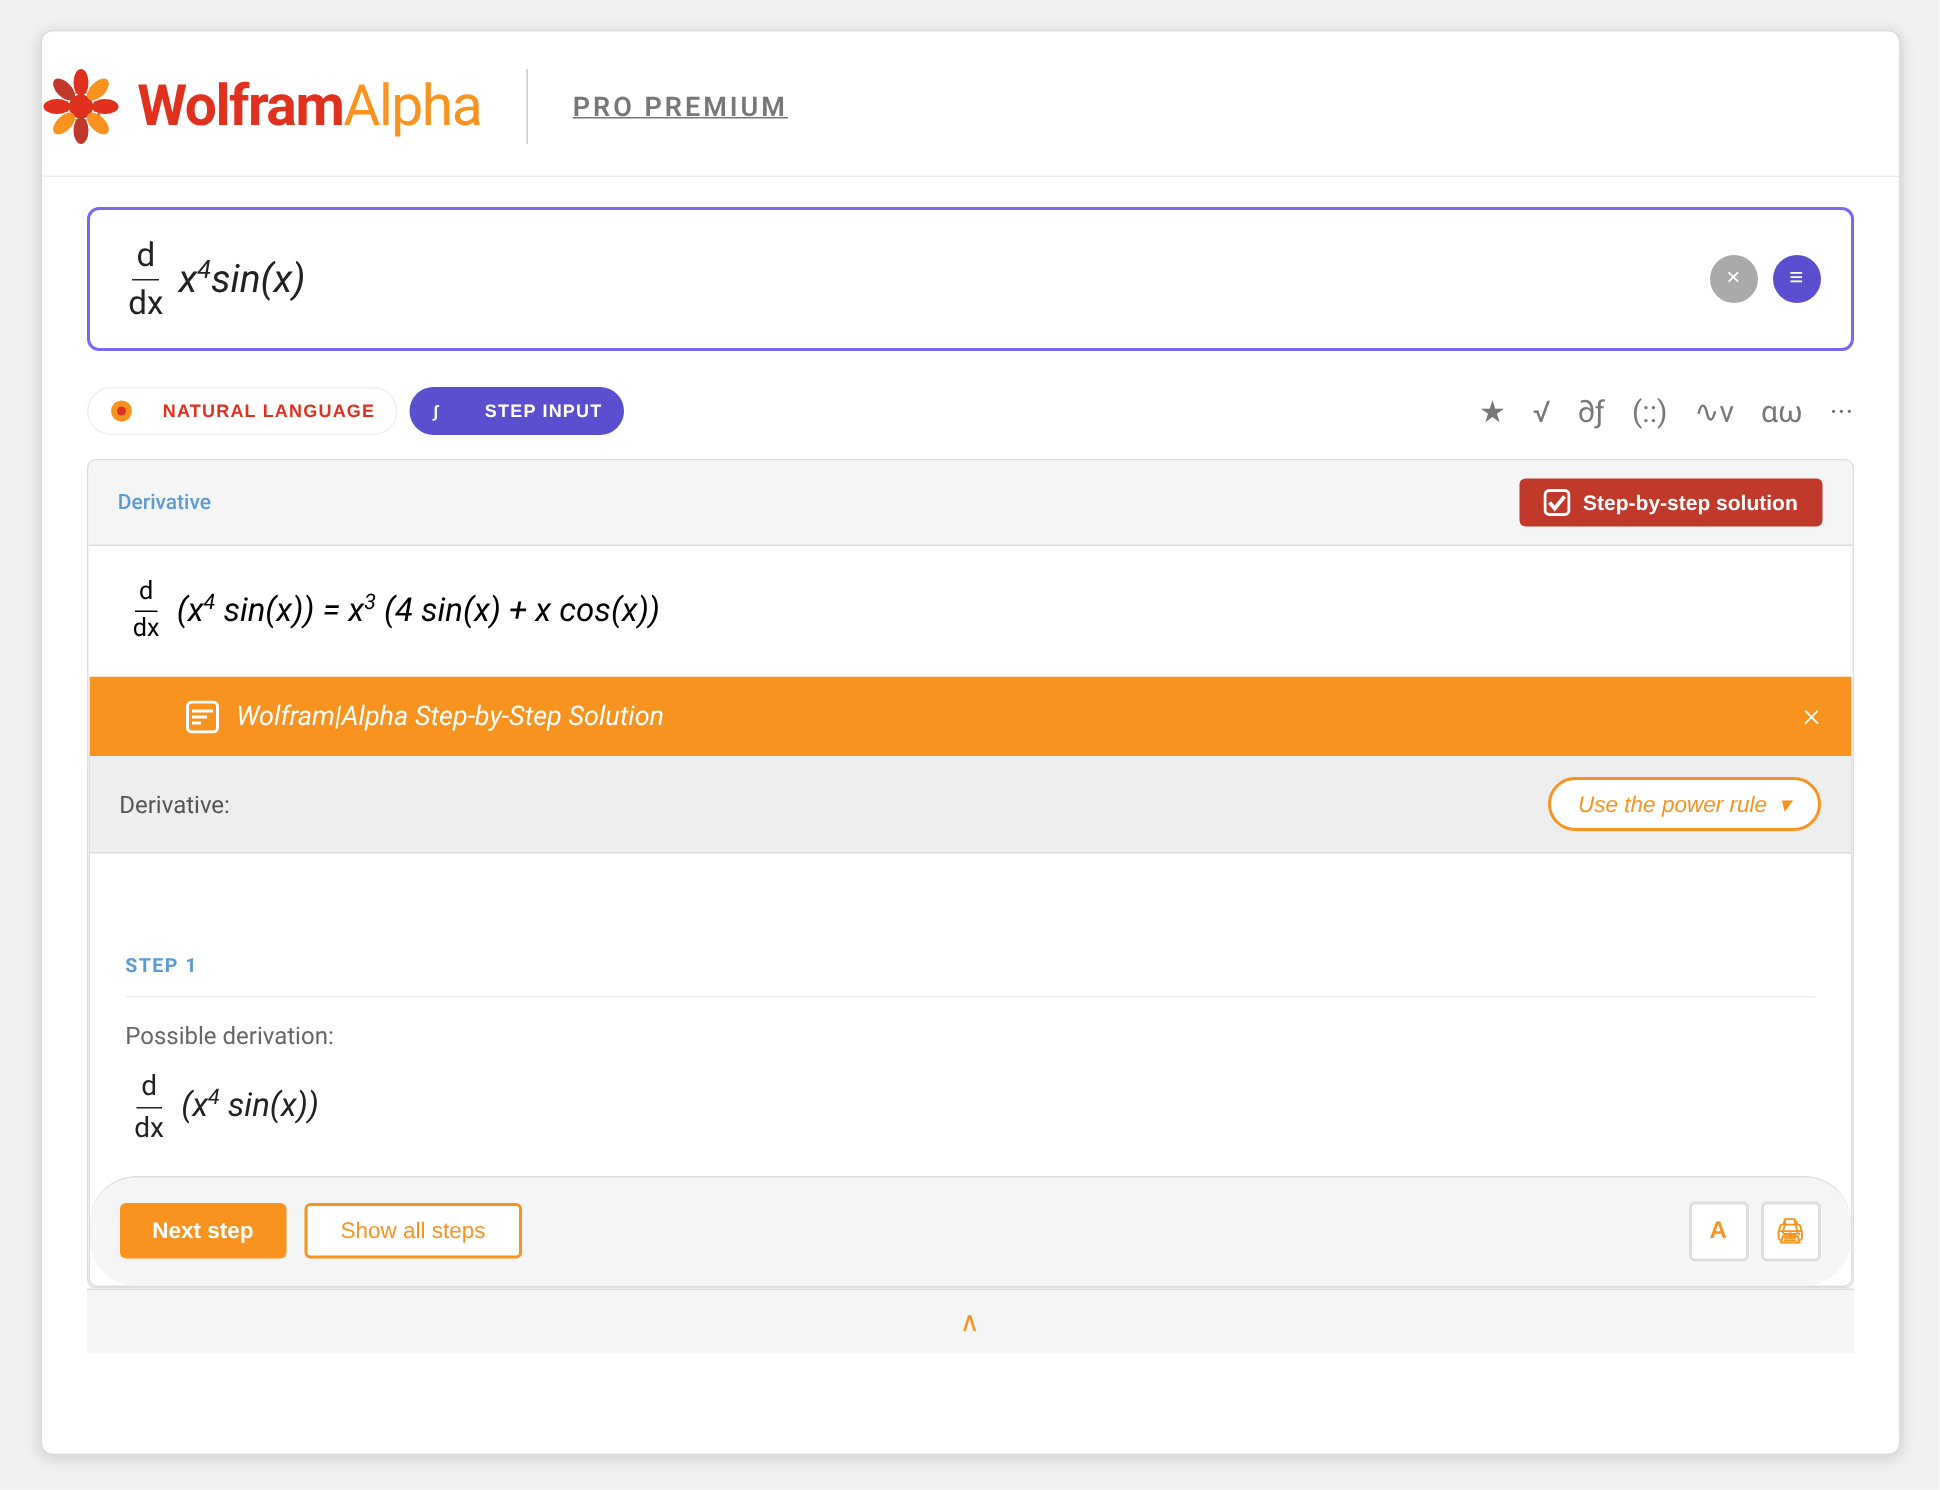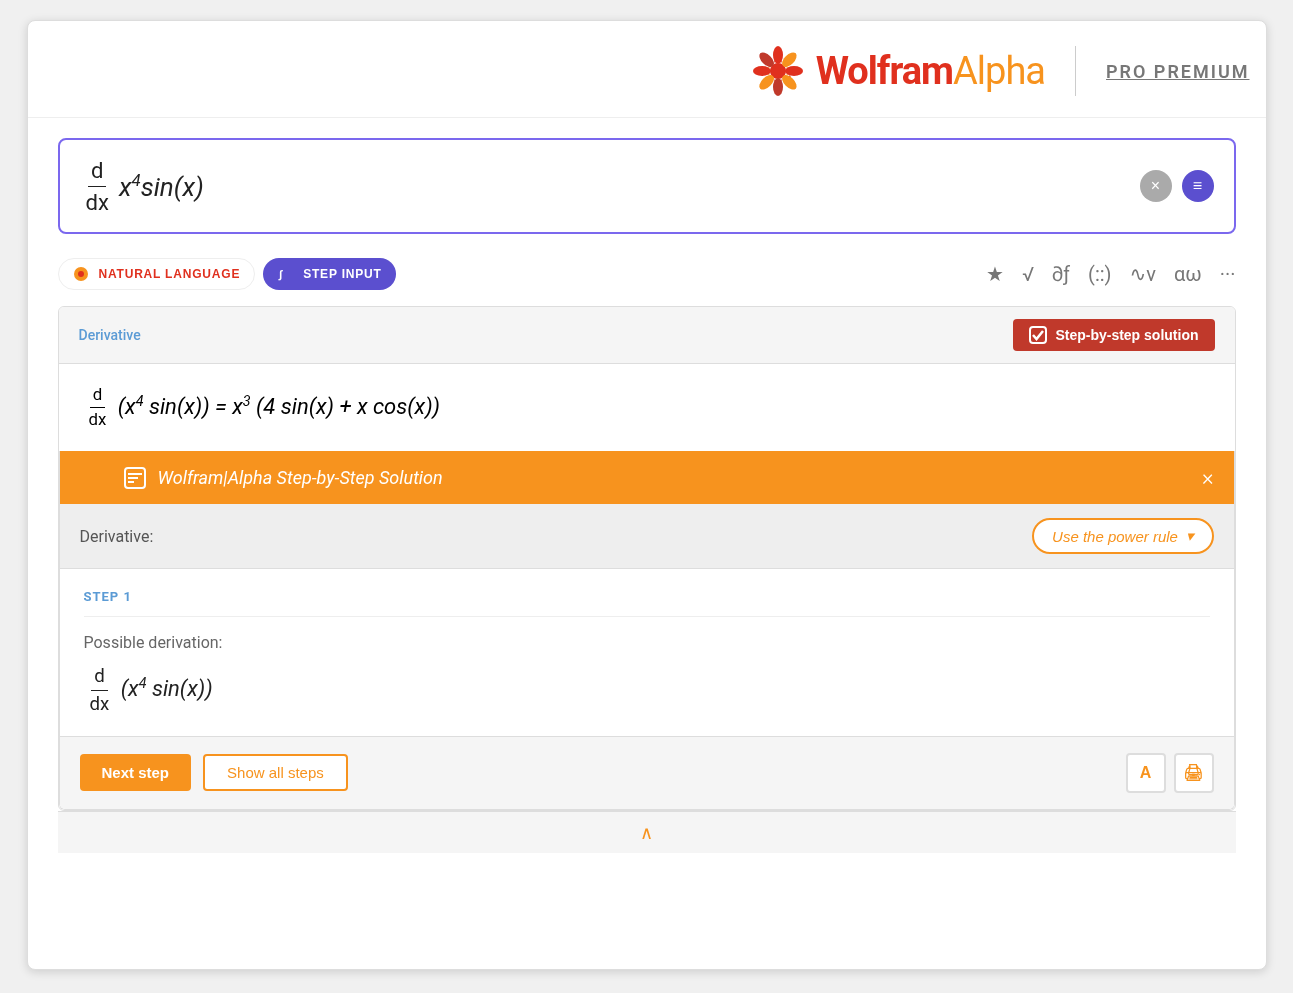--- a/index.html
+++ b/index.html
@@ -17,23 +17,23 @@
       border: 1px solid #ddd;
       border-radius: 8px;
       width: 1240px;
       min-height: 950px;
       overflow: hidden;
       box-shadow: 0 2px 10px rgba(0,0,0,0.15);
     }
     
     .header {
       display: flex;
-      justify-content: flex-end;
-      align-items: center;
-      padding: 24px 16px 20px;
+      justify-content: flex-start;
+      align-items: center;
+      padding: 24px 0 20px;
       border-bottom: 1px solid #eee;
     }
     .logo-container {
       display: flex;
       align-items: center;
       gap: 12px;
     }
     .logo-icon {
       width: 52px;
       height: 52px;
@@ -105,21 +105,21 @@
     .tab-btn {
       padding: 7px 14px;
       border-radius: 20px;
       border: none;
       cursor: pointer;
       font-size: 12px;
       font-weight: 600;
       letter-spacing: 0.8px;
       display: flex;
       align-items: center;
-      gap: 10px;
+      gap: 20px;
     }
     .tab-natural {
       background: white;
       color: #e0301e;
       border: 1px solid #eee;
     }
     .tab-math {
       background: #5b4fcf;
       color: white;
     }
@@ -230,20 +230,21 @@
       cursor: pointer;
       display: flex;
       align-items: center;
       gap: 8px;
       font-style: italic;
     }
     
     .steps-content {
       background: white;
       padding: 20px 24px;
+      margin-top: 48px;
     }
     .step-number {
       color: #5b9bd5;
       font-size: 13px;
       font-weight: 700;
       letter-spacing: 1px;
       margin-bottom: 12px;
     }
     .step-divider {
       border: none;
@@ -261,20 +262,21 @@
       margin-top: 10px;
     }
     
     .bottom-bar {
       background: #f5f5f5;
       padding: 16px 20px;
       display: flex;
       align-items: center;
       justify-content: space-between;
       border-top: 1px solid #ddd;
+      border-radius: 31px;
     }
     .bottom-left {
       display: flex;
       gap: 12px;
     }
     .next-step-btn {
       background: #f7931e;
       color: white;
       border: none;
       border-radius: 4px;

